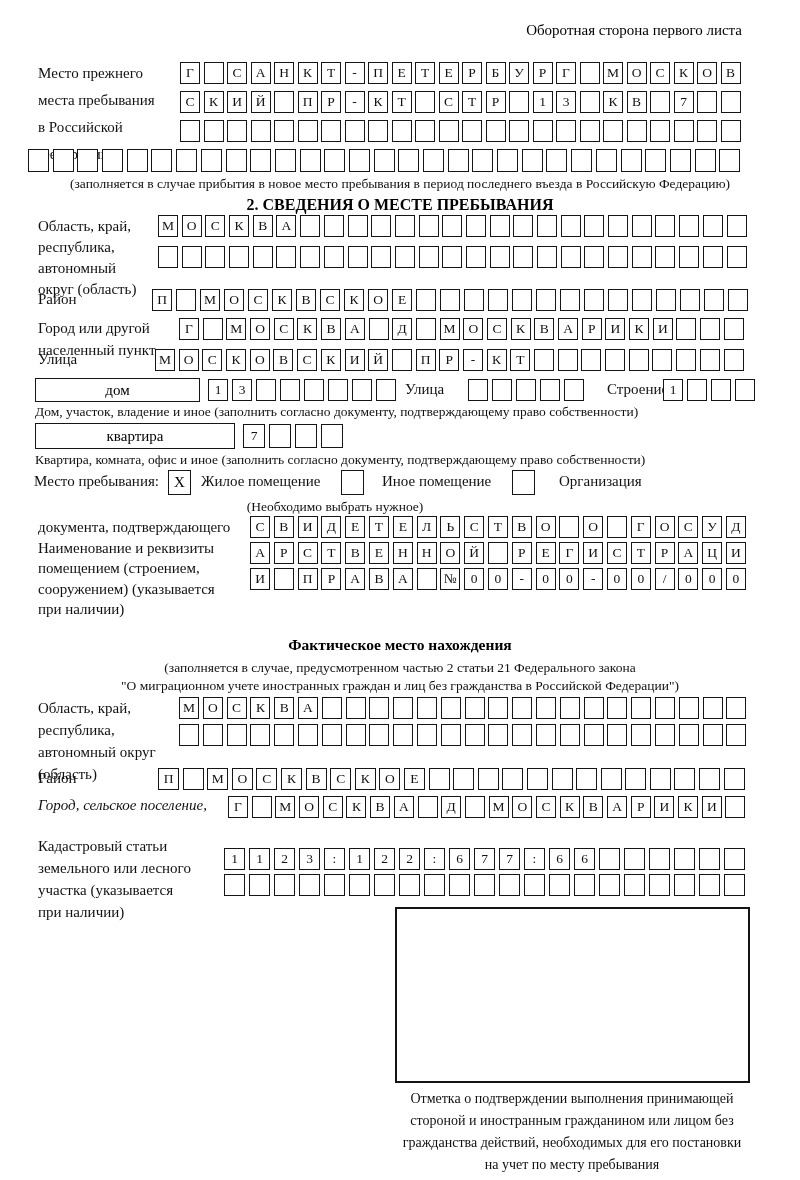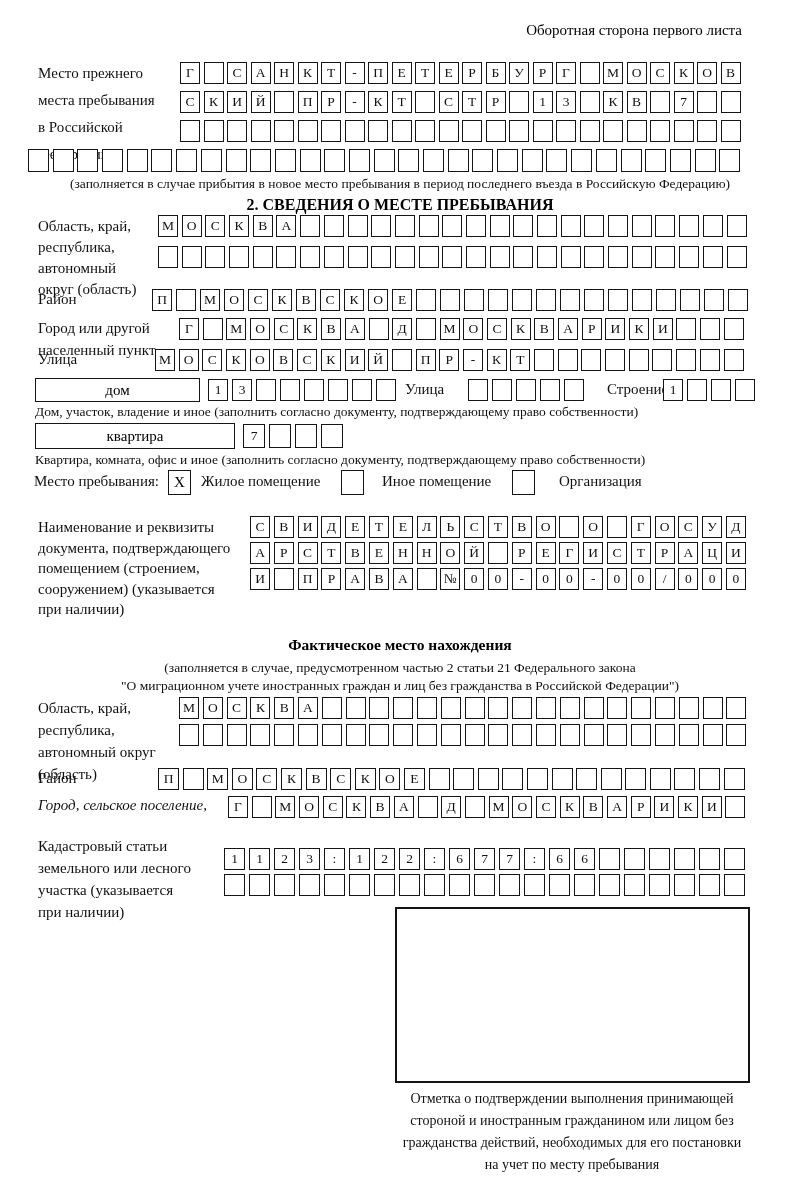--- a/index.html
+++ b/index.html
@@ -334,24 +334,25 @@
     </div>
   <div class="abs note" style="left:35px;top:452px;">Квартира, комната, офис и иное (заполнить согласно документу, подтверждающему право собственности)</div>
 
   <div class="abs lbl" style="left:34px;top:473px;">Место пребывания:</div>
   <div class="cb" style="left:168px;top:470px;">X</div>
   <div class="abs lbl" style="left:201px;top:473px;">Жилое помещение</div>
   <div class="cb" style="left:341px;top:470px;"></div>
   <div class="abs lbl" style="left:382px;top:473px;">Иное помещение</div>
   <div class="cb" style="left:512px;top:470px;"></div>
   <div class="abs lbl" style="left:559px;top:473px;">Организация</div>
+  <div class="abs note" style="left:185px;top:499px;width:300px;text-align:center;">(Необходимо выбрать нужное)</div>
 
   <div class="abs lbl" style="left:38px;top:517px;line-height:20.5px;">
+    <div>документа, подтверждающего</div>
     <div>Наименование и реквизиты</div>
-    <div>документа, подтверждающего</div>
     <div>помещением (строением,</div>
     <div>сооружением) (указывается</div>
     <div>при наличии)</div>
   </div>
   <div class="row" style="left:250px;top:516px;">
       <span class="cell" style="width: 20px; height: 22px; line-height: 22px; margin-right: 3.8px;">С</span>
       <span class="cell" style="width: 20px; height: 22px; line-height: 22px; margin-right: 3.8px;">В</span>
       <span class="cell" style="width: 20px; height: 22px; line-height: 22px; margin-right: 3.8px;">И</span>
       <span class="cell" style="width: 20px; height: 22px; line-height: 22px; margin-right: 3.8px;">Д</span>
       <span class="cell" style="width: 20px; height: 22px; line-height: 22px; margin-right: 3.8px;">Е</span>

